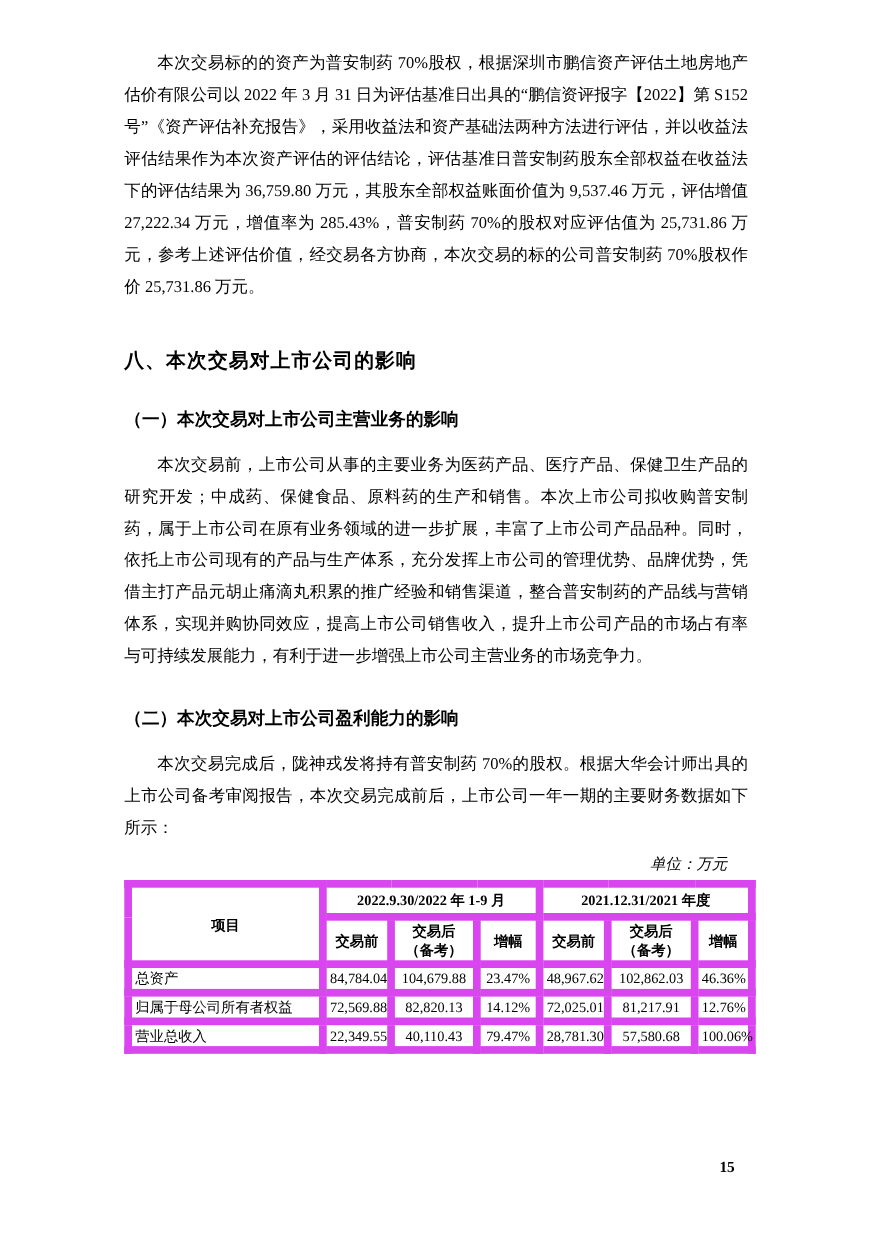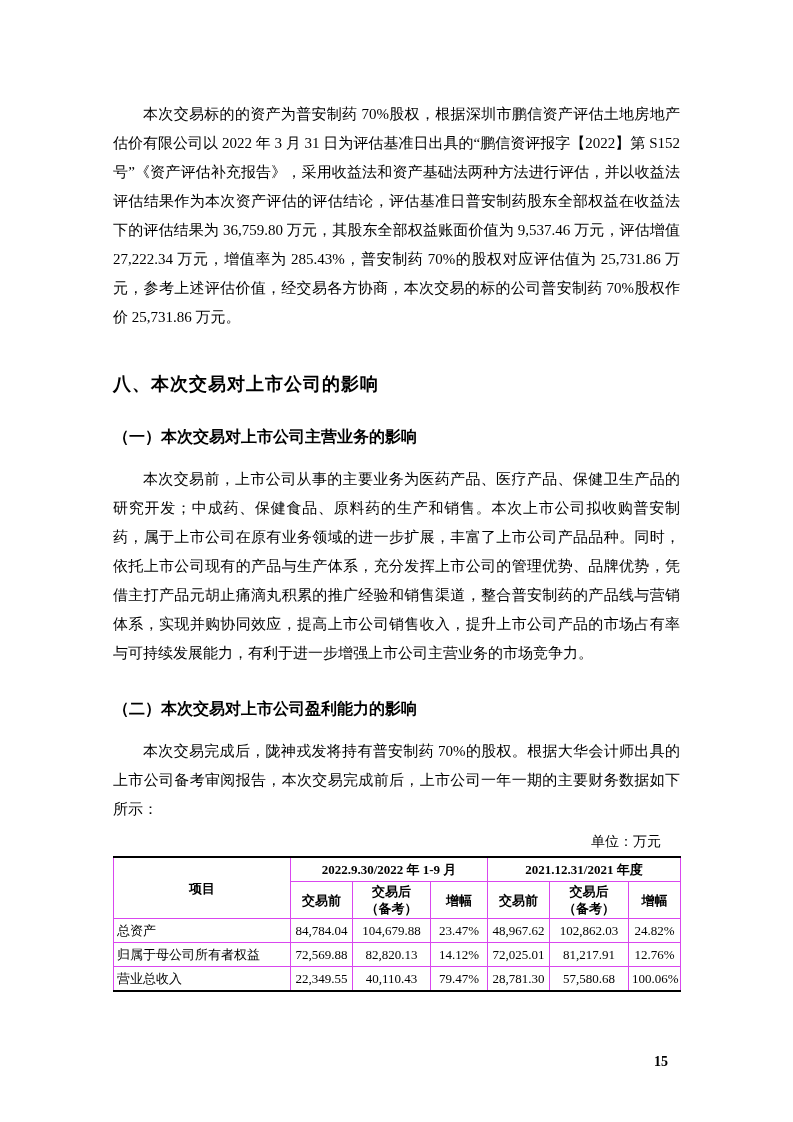--- a/index.html
+++ b/index.html
@@ -4,21 +4,21 @@
 <style>
   html,body{margin:0;padding:0;}
   body{
     width:793px;height:1122px;background:#ffffff;
     font-family:"Liberation Serif","DejaVu Serif",serif;
     color:#000;
   }
   .page{
     position:relative;
     width:793px;height:1122px;
-    padding:100px 113px 0 113px;
+    padding:44px 113px 0 113px;
     box-sizing:border-box;
     background:#fff;
     overflow:hidden;
   }
   .para{
     font-size:15px;
     line-height:29px;
     text-align:justify;
     text-indent:2em;
     margin:0;
@@ -35,30 +35,31 @@
     font-size:16px;
     font-weight:700;
     margin:31px 0 0 0;
   }
   .mt-para{margin-top:17px;}
   .unit-label{
     font-size:14px;
     text-align:right;
     padding-right:19px;
     margin-top:9px;
+    font-style:italic;
   }
   table.fin{
     width:567px;
     border-collapse:collapse;
     margin-top:5px;
     font-size:13px;
     table-layout:fixed;
   }
   table.fin th, table.fin td{
-    border:1px solid #d946ef;
+    border:7px solid #d946ef;
     padding:1px 3px;
     line-height:17px;
     vertical-align:middle;
   }
   table.fin{border-top:2px solid #000;border-bottom:2px solid #000;}
   table.fin th{
     font-weight:700;
     text-align:center;
     font-family:"Liberation Serif","DejaVu Serif",serif;
   }
@@ -124,21 +125,21 @@
       </tr>
     </thead>
     <tbody>
       <tr>
         <td class="rowlabel">总资产</td>
         <td class="num">84,784.04</td>
         <td class="num">104,679.88</td>
         <td class="num">23.47%</td>
         <td class="num">48,967.62</td>
         <td class="num">102,862.03</td>
-        <td class="num">24.82%</td>
+        <td class="num">46.36%</td>
       </tr>
       <tr>
         <td class="rowlabel">归属于母公司所有者权益</td>
         <td class="num">72,569.88</td>
         <td class="num">82,820.13</td>
         <td class="num">14.12%</td>
         <td class="num">72,025.01</td>
         <td class="num">81,217.91</td>
         <td class="num">12.76%</td>
       </tr>

